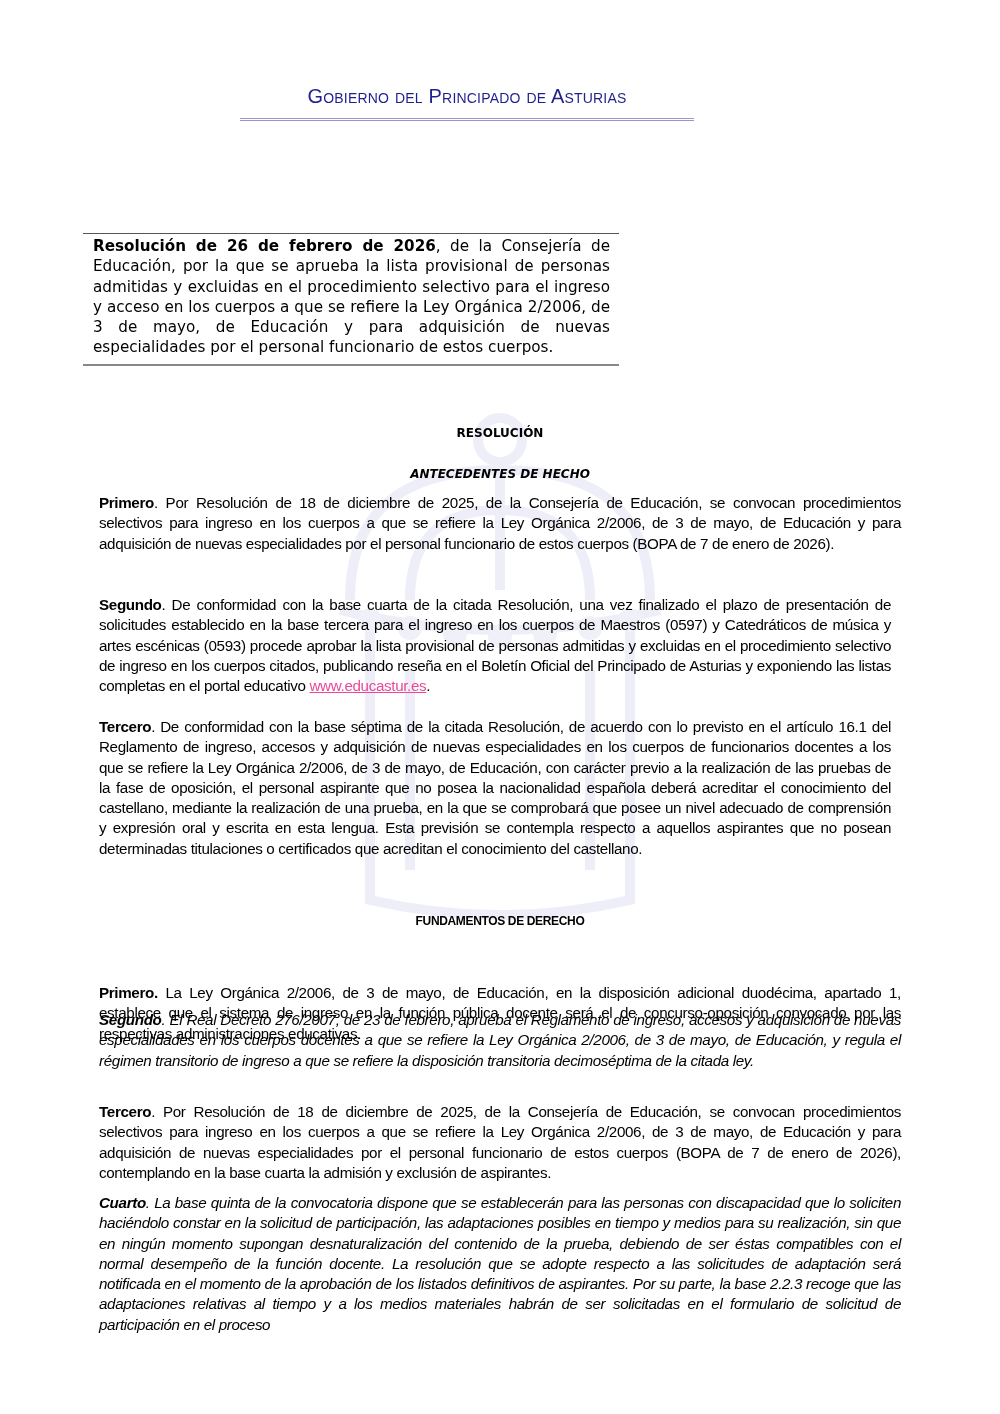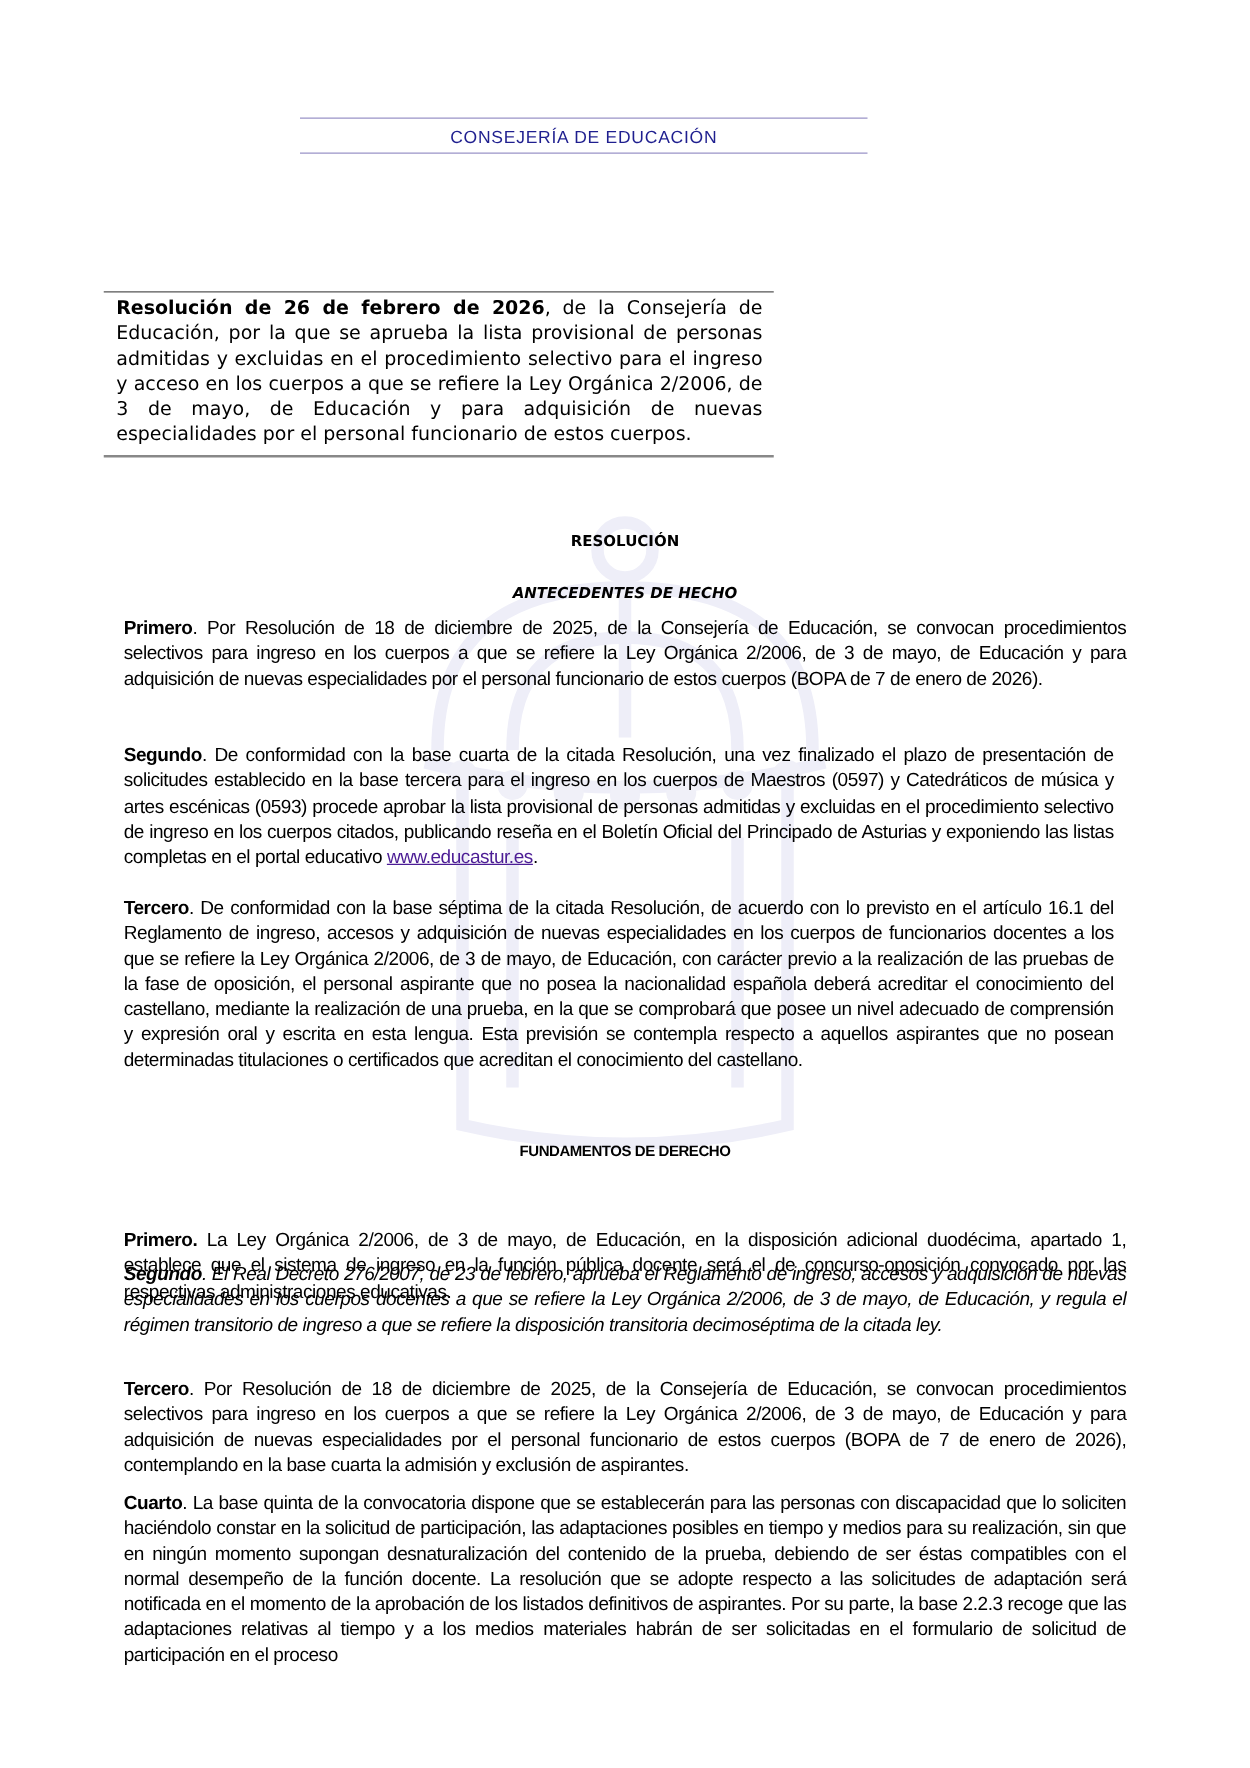--- a/index.html
+++ b/index.html
@@ -13,21 +13,21 @@
 
   .summary { position:absolute; left:83px; top:233px; width:536px; border-top:1px solid #555; border-bottom:2px solid #888; padding:0 9px 6px 10px; box-sizing:border-box; }
   .summary p { margin:0; font-size:15.2px; line-height:20.3px; text-align:justify; padding-top:2px; }
 
   .watermark { position:absolute; left:310px; top:400px; width:380px; height:520px; opacity:1; }
 
   .body { position:absolute; left:95px; top:405px; width:810px; }
   .body h2 { margin:16px; font-size:12px; font-weight:bold; text-align:center; line-height:20px; }
   .body p { margin:4px; font-size:15.2px; line-height:20.3px; text-align:justify; }
   .body b { font-weight:bold; }
-  .body a { color:#4c1d95; }
+  .body a { color:#ec4899; }
   .condensed { font-family:"Liberation Sans Narrow", "Liberation Sans", sans-serif; letter-spacing:-0.35px; }
   .block { position:absolute; left:95px; width:810px; }
 </style>
 </head>
 <body>
 
 <svg class="watermark" viewBox="0 0 380 520">
   <g fill="none" stroke="#eeeef8" stroke-width="10">
     <circle cx="190" cy="40" r="22"></circle>
     <line x1="190" y1="62" x2="190" y2="190"></line>
@@ -43,22 +43,22 @@
       <circle cx="100" cy="228" r="12"></circle>
       <circle cx="145" cy="234" r="12"></circle>
     <circle cx="190" cy="236" r="12"></circle>
       <circle cx="235" cy="234" r="12"></circle>
       <circle cx="280" cy="228" r="12"></circle>
       <circle cx="320" cy="220" r="12"></circle>
   </g>
 </svg>
 
 <div class="header">
+  <div class="gov">Gobierno del Principado de Asturias</div>
   <div class="rule rule1"></div>
-  <div class="cons">CONSEJERÍA DE EDUCACIÓN</div>
   <div class="rule rule2"></div>
 </div>
 
 <div class="summary">
   <p><b>Resolución de 26 de febrero de 2026</b><span>, de la Consejería de Educación, por la que se aprueba la lista provisional de personas admitidas y excluidas en el procedimiento selectivo para el ingreso y acceso en los cuerpos a que se refiere la Ley Orgánica 2/2006, de 3 de mayo, de Educación y para adquisición de nuevas especialidades por el personal funcionario de estos cuerpos.</span></p>
 </div>
 
 <div class="block" style="top:407px;">
   <div class="body" style="position:static;width:810px;">
     <h2>RESOLUCIÓN</h2>
@@ -107,16 +107,16 @@
   </div>
 </div>
 
 <div class="block" style="top:1098px;">
   <div class="body condensed" style="position:static;width:810px;">
     <p><b>Tercero</b><span>. Por Resolución de 18 de diciembre de 2025, de la Consejería de Educación, se convocan procedimientos selectivos para ingreso en los cuerpos a que se refiere la Ley Orgánica 2/2006, de 3 de mayo, de Educación y para adquisición de nuevas especialidades por el personal funcionario de estos cuerpos (BOPA de 7 de enero de 2026), contemplando en la base cuarta la admisión y exclusión de aspirantes.</span></p>
   </div>
 </div>
 
 <div class="block" style="top:1189px;">
-  <div class="body condensed" style="position:static;width:810px;">
+  <div class="body condensed" style="position:static;width:810px;font-style:italic;">
     <p><b>Cuarto</b><span>. La base quinta de la convocatoria dispone que se establecerán para las personas con discapacidad que lo soliciten haciéndolo constar en la solicitud de participación, las adaptaciones posibles en tiempo y medios para su realización, sin que en ningún momento supongan desnaturalización del contenido de la prueba, debiendo de ser éstas compatibles con el normal desempeño de la función docente. La resolución que se adopte respecto a las solicitudes de adaptación será notificada en el momento de la aprobación de los listados definitivos de aspirantes. Por su parte, la base 2.2.3 recoge que las adaptaciones relativas al tiempo y a los medios materiales habrán de ser solicitadas en el formulario de solicitud de participación en el proceso</span></p>
   </div>
 </div>
 
 </body></html>

